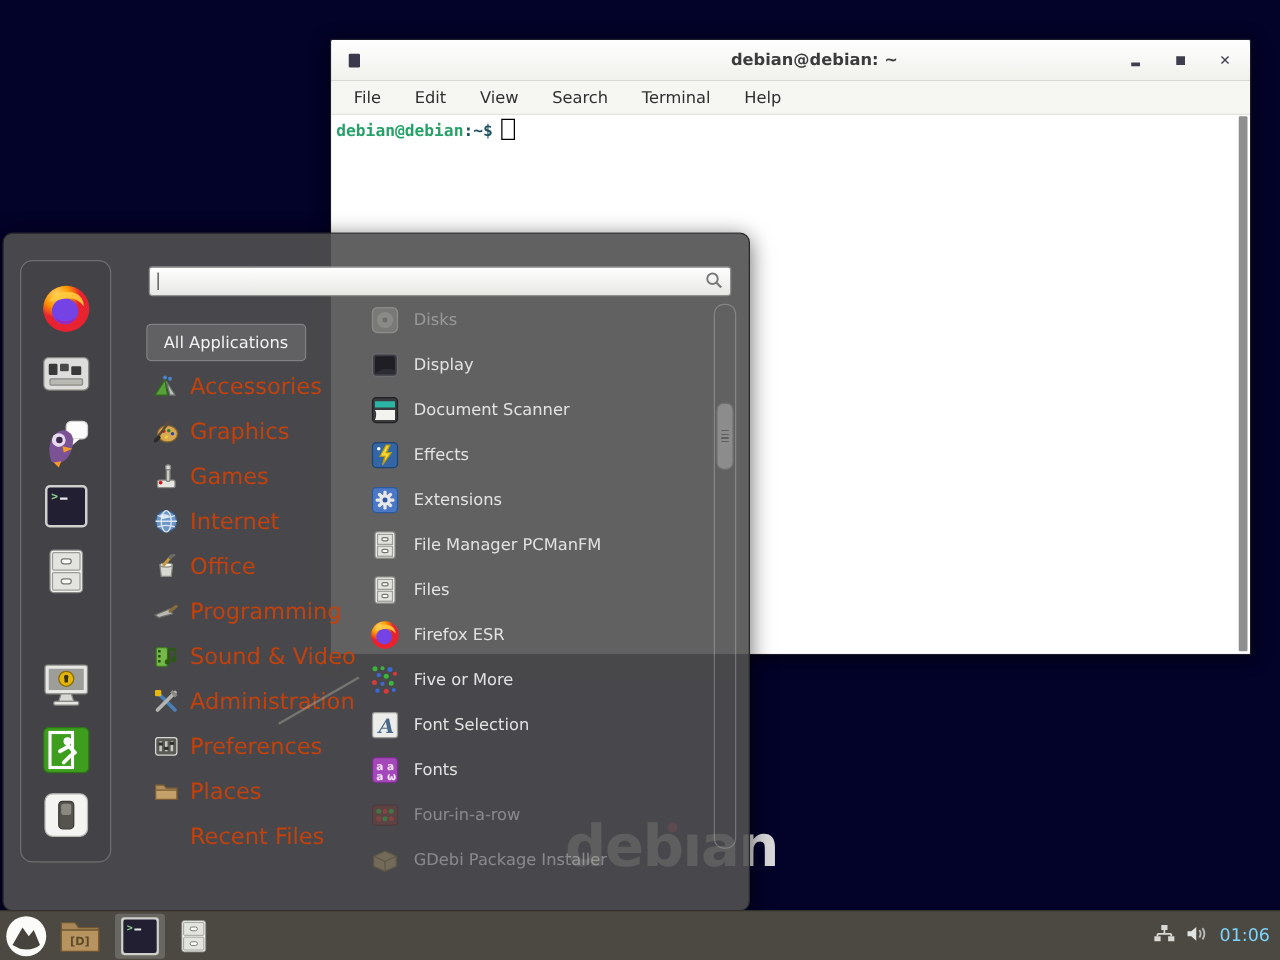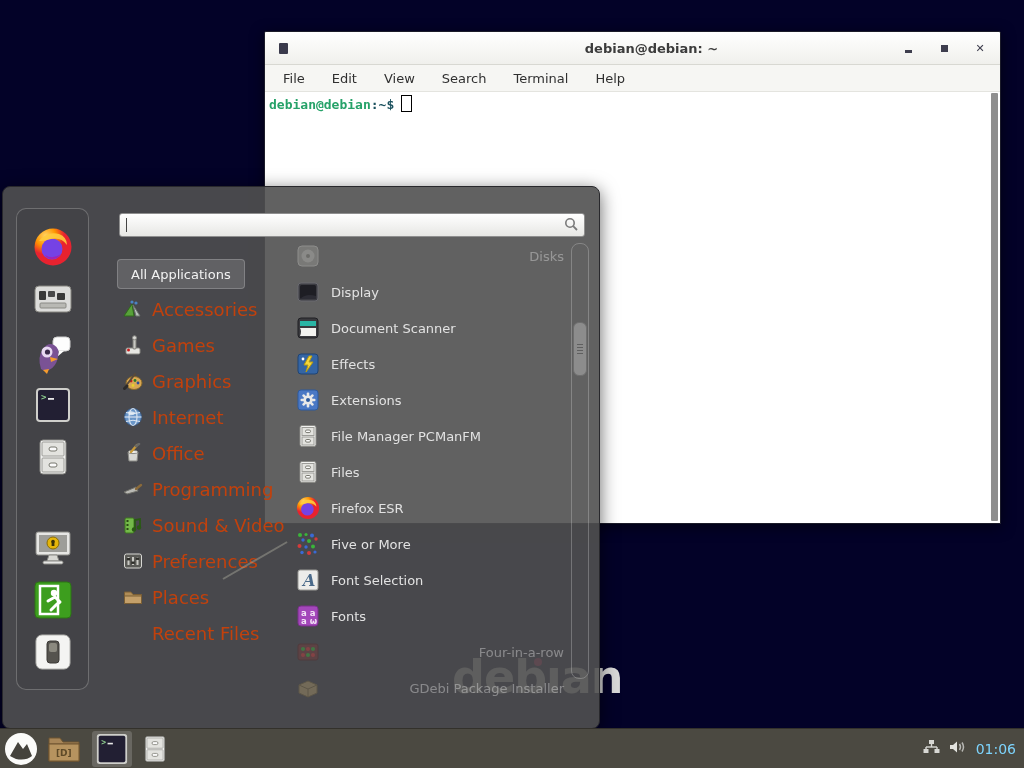--- a/index.html
+++ b/index.html
@@ -77,21 +77,21 @@
     height:28px;display:inline-flex;align-items:center;padding:0 13px;margin:0 0 2px 2px;
     background:rgba(200,200,200,.20);border:1px solid rgba(215,215,215,.28);
     border-radius:4px;font-size:13px;color:#f2f2f2;cursor:default;
   }
   .cat-row{height:36px;display:flex;align-items:center;gap:9px;padding-left:8px;cursor:default;}
   .cat-row .lbl{font-size:18px;color:#c2410c;}
   .cat-ic{width:20px;height:20px;flex:0 0 20px;display:flex;align-items:center;justify-content:center;}
   .app-col{position:absolute;left:285px;top:51px;width:276px;}
   .app-row{height:36px;display:flex;align-items:center;gap:11px;padding-left:8px;cursor:default;}
   .app-row .lbl{font-size:13px;color:#e2e2e2;}
-  .app-row.dim{opacity:.42;justify-content:space-between;}
+  .app-row.dim{opacity:.42;}
   .app-ic{width:24px;height:24px;flex:0 0 24px;display:flex;align-items:center;justify-content:center;}
   .menu-scrollbar{
     position:absolute;left:568px;top:56px;width:16px;height:434px;
     border:1px solid rgba(200,200,200,.35);border-radius:8px;
   }
   .menu-thumb{
     position:absolute;left:1px;top:78px;width:12px;height:52px;
     background:#8c8c8c;border:1px solid #6e6e6e;border-radius:6px;
   }
   .thumb-grip{position:absolute;left:3px;top:21px;width:6px;height:10px;
@@ -254,45 +254,45 @@
             <path d="M13 17 L10 6 L17 17Z" fill="#bcc4be" stroke="#6e766f"></path>
             <circle cx="9" cy="3" r="1.6" fill="#4a84c4"></circle>
               <circle cx="13" cy="4" r="1.6" fill="#4a84c4"></circle>
           </svg>
         </span>
         <span class="lbl">Accessories</span>
       </div>
       <div class="cat-row">
         <span class="cat-ic">
           <svg width="20" height="20" viewBox="0 0 20 20">
-            <rect x="3" y="13" width="14" height="6" rx="1.5" fill="#e6e6e2" stroke="#8a8a85"></rect>
-            <rect x="10" y="3" width="3" height="11" rx="1" fill="#c9c9c4" stroke="#7c7c76"></rect>
-            <circle cx="11.5" cy="2.8" r="2" fill="#d8d8d4" stroke="#8a8a85"></circle>
-            <circle cx="5.5" cy="15" r="1.5" fill="#c81e1e"></circle>
-          </svg>
-        </span>
-        <span class="lbl">Games</span>
-      </div>
-      <div class="cat-row">
-        <span class="cat-ic">
-          <svg width="20" height="20" viewBox="0 0 20 20">
             <ellipse cx="11" cy="12" rx="8" ry="6.5" fill="#d9a853" stroke="#8a6a2a"></ellipse>
             <circle cx="8" cy="10" r="1.4" fill="#c81e1e"></circle>
               <circle cx="12" cy="9.5" r="1.4" fill="#2a7a2a"></circle>
             <circle cx="15" cy="12" r="1.4" fill="#2a4a9a"></circle>
               <circle cx="10" cy="14.5" r="1.4" fill="#e8d12a"></circle>
             <path d="M2 16 L12 3" stroke="#5a4a3a" stroke-width="2" stroke-linecap="round"></path>
             <path d="M1.5 17.5 L4 15" stroke="#2a2a2a" stroke-width="3" stroke-linecap="round"></path>
           </svg>
         </span>
         <span class="lbl">Graphics</span>
       </div>
       <div class="cat-row">
         <span class="cat-ic">
           <svg width="20" height="20" viewBox="0 0 20 20">
+            <rect x="3" y="13" width="14" height="6" rx="1.5" fill="#e6e6e2" stroke="#8a8a85"></rect>
+            <rect x="10" y="3" width="3" height="11" rx="1" fill="#c9c9c4" stroke="#7c7c76"></rect>
+            <circle cx="11.5" cy="2.8" r="2" fill="#d8d8d4" stroke="#8a8a85"></circle>
+            <circle cx="5.5" cy="15" r="1.5" fill="#c81e1e"></circle>
+          </svg>
+        </span>
+        <span class="lbl">Games</span>
+      </div>
+      <div class="cat-row">
+        <span class="cat-ic">
+          <svg width="20" height="20" viewBox="0 0 20 20">
             <circle cx="10" cy="10" r="8.5" fill="#6a96c8" stroke="#3a5a84"></circle>
             <ellipse cx="10" cy="10" rx="4" ry="8.5" fill="none" stroke="#dce6f2" stroke-width="1.1"></ellipse>
             <line x1="1.5" y1="10" x2="18.5" y2="10" stroke="#dce6f2" stroke-width="1.1"></line>
             <path d="M3 5.5 Q10 8 17 5.5" fill="none" stroke="#dce6f2" stroke-width="1"></path>
             <path d="M3 14.5 Q10 12 17 14.5" fill="none" stroke="#dce6f2" stroke-width="1"></path>
             <path d="M5 5 Q9 3 13 6 Q10 9 6 8Z" fill="#e8eef6" opacity=".85"></path>
           </svg>
         </span>
         <span class="lbl">Internet</span>
       </div>
@@ -322,20 +322,31 @@
             <rect x="2" y="3" width="9" height="15" rx="1.5" fill="#74b94a" stroke="#3f7a1f"></rect>
             <rect x="3.5" y="5" width="2" height="2" fill="#2a4a14"></rect>
               <rect x="3.5" y="9" width="2" height="2" fill="#2a4a14"></rect>
               <rect x="3.5" y="13" width="2" height="2" fill="#2a4a14"></rect>
             <path d="M12 14 L12 5 L17 4 L17 12" stroke="#2a5a14" stroke-width="1.8" fill="none"></path>
             <circle cx="11" cy="14.5" r="2.2" fill="#2a5a14"></circle>
               <circle cx="16" cy="12.5" r="2.2" fill="#2a5a14"></circle>
           </svg>
         </span>
         <span class="lbl">Sound &amp; Video</span>
+      </div>
+      <div class="cat-row">
+        <span class="cat-ic">
+          <svg width="20" height="20" viewBox="0 0 20 20">
+            <path d="M3 3 L17 17" stroke="#4a7fb5" stroke-width="3" stroke-linecap="round"></path>
+            <rect x="1" y="1" width="5" height="5" rx="1" fill="#e8b90a"></rect>
+            <path d="M17 3 L3 17" stroke="#b5b5b0" stroke-width="3" stroke-linecap="round"></path>
+            <path d="M15 1 L19 5 L17 7 L13 3Z" fill="#8a8a85"></path>
+          </svg>
+        </span>
+        <span class="lbl">Administration</span>
       </div>
       <div class="cat-row">
         <span class="cat-ic">
           <svg width="20" height="20" viewBox="0 0 20 20">
             <rect x="1.5" y="3" width="17" height="14" rx="2" fill="#5a5a56" stroke="#d8d8d4"></rect>
             <rect x="4.5" y="6" width="2" height="8" fill="#c9c9c4"></rect>
               <rect x="9" y="6" width="2" height="8" fill="#c9c9c4"></rect>
               <rect x="13.5" y="6" width="2" height="8" fill="#c9c9c4"></rect>
             <rect x="3.8" y="7" width="3.4" height="2.4" fill="#2e2e2a"></rect>
               <rect x="8.3" y="10.5" width="3.4" height="2.4" fill="#2e2e2a"></rect>

